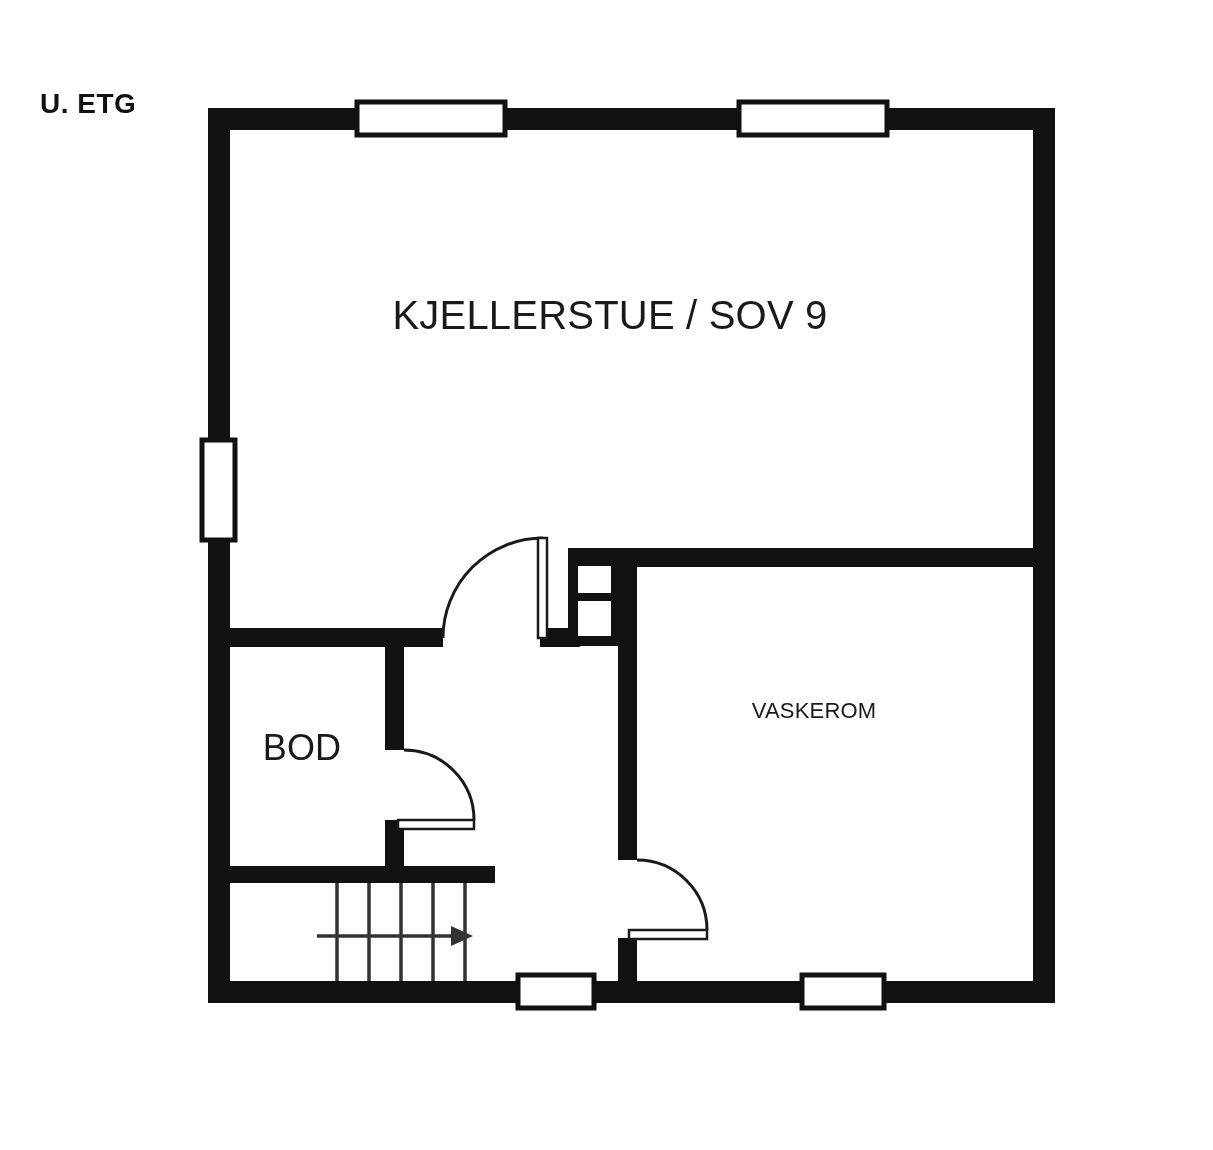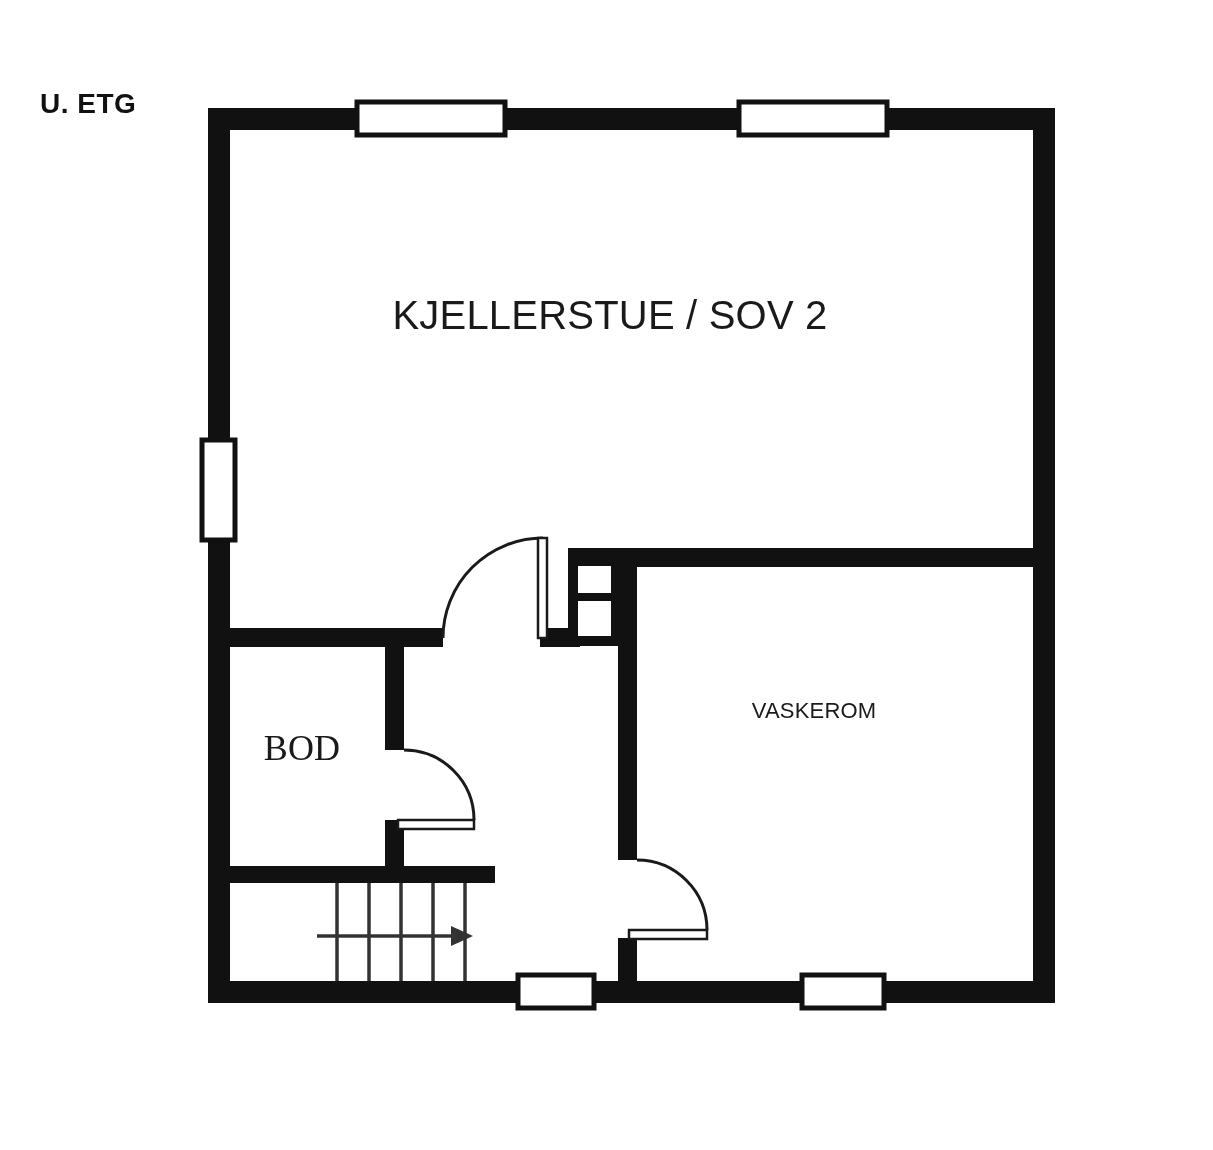--- a/index.html
+++ b/index.html
@@ -47,21 +47,20 @@
     left: 814px;
     top: 711px;
     font-size: 22px;
     letter-spacing: 0.2px;
   }
   #label-bod {
     left: 302px;
     top: 748px;
     font-size: 36px;
     letter-spacing: 0.2px;
-    font-family: Liberation Serif, serif;
   }
   svg.plan-svg {
     position: absolute;
     left: 0;
     top: 0;
     width: 1213px;
     height: 1150px;
     display: block;
   }
 </style>
@@ -164,19 +163,19 @@
       </g>
 
       <g>
         <line x1="317" y1="936" x2="455" y2="936" stroke="#333333" stroke-width="3.5"></line>
         <polygon points="451,926 473,936 451,946" fill="#333333"></polygon>
       </g>
     </g>
 
   </svg>
 
-  <div class="room-label" id="label-kjellerstue">KJELLERSTUE / SOV 2</div>
+  <div class="room-label" id="label-kjellerstue">KJELLERSTUE / SOV 9</div>
 
   <div class="room-label" id="label-vaskerom">VASKEROM</div>
 
   <div class="room-label" id="label-bod">BOD</div>
 
 </div>
 
 </body></html>

